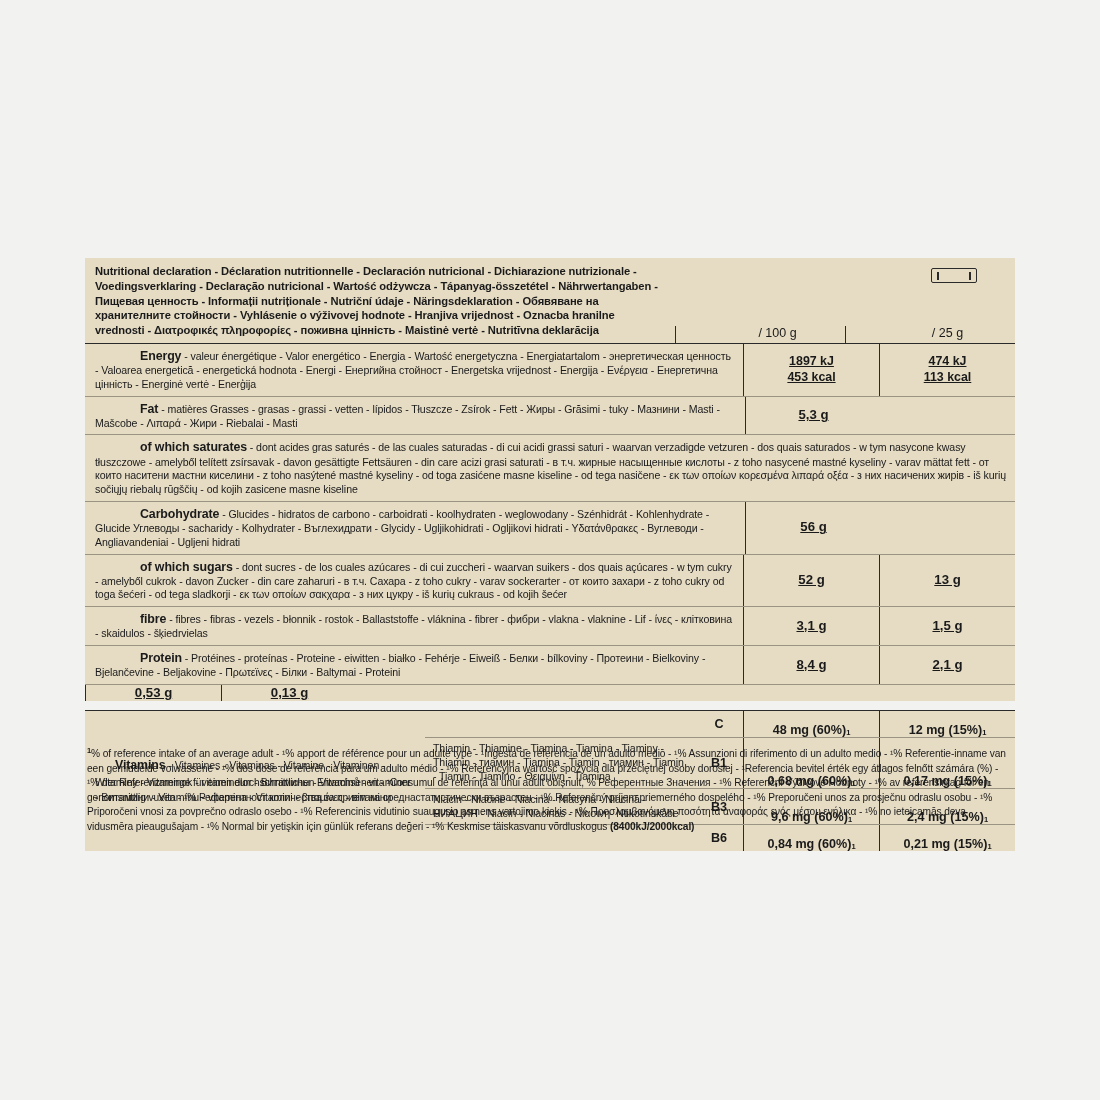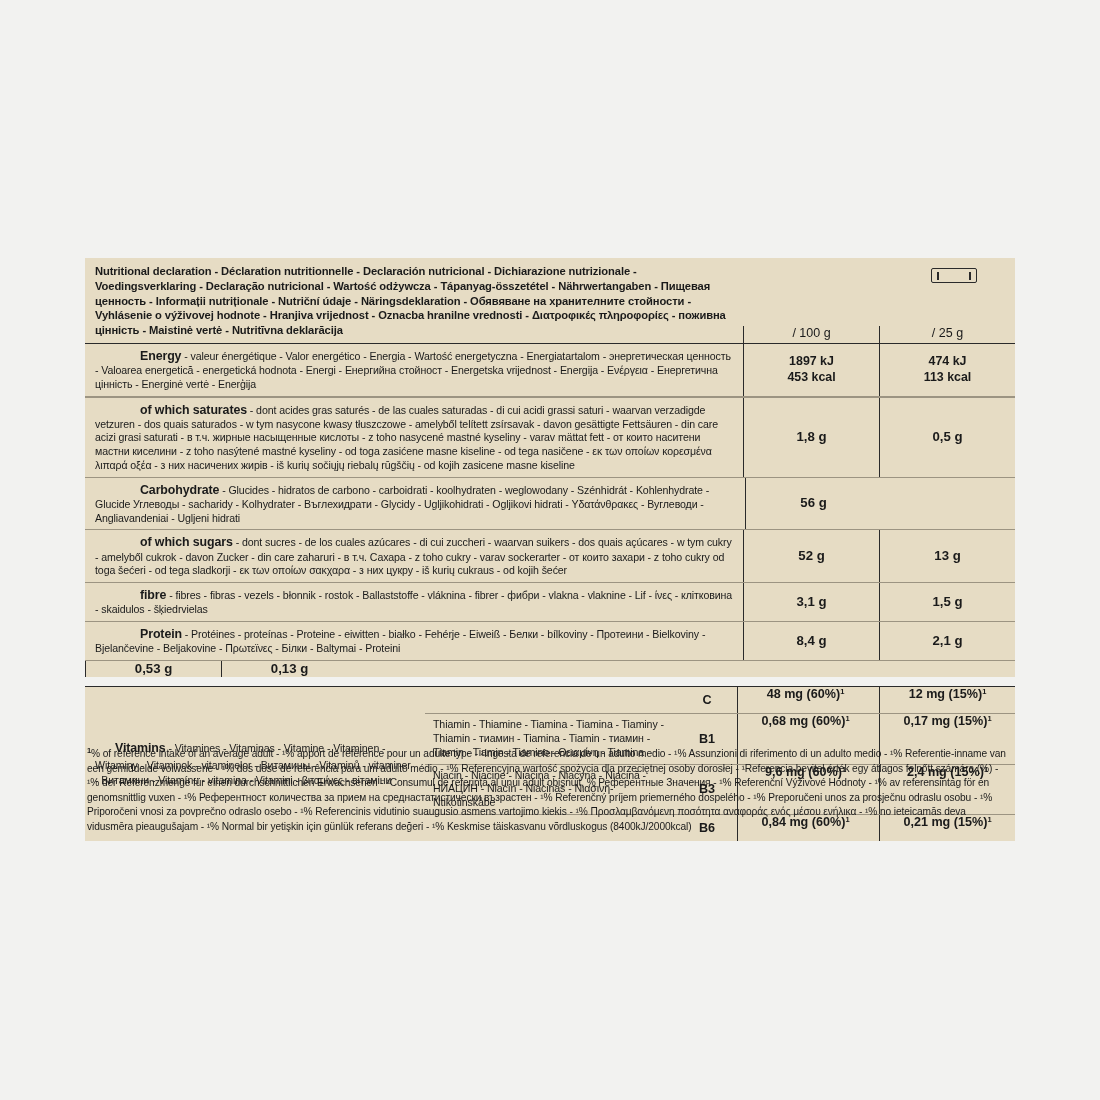--- a/index.html
+++ b/index.html
@@ -52,20 +52,21 @@
   }
   .decl-col {
     flex: 0 0 135px;
     text-align: center;
     font-size: 12.5px;
     font-weight: 400;
     padding-bottom: 3px;
   }
   .decl-col.left-rule {
     border-left: 1.5px solid #2a2a2a;
+    padding-left: 34px;
   }
   .bar-icon {
     position: absolute;
     right: 38px;
     top: 10px;
     width: 46px;
     height: 15px;
     border: 1.6px solid #2a2a2a;
     border-radius: 2px;
     box-sizing: border-box;
@@ -106,20 +107,21 @@
     letter-spacing: -0.1px;
   }
   .nutrient-names b {
     font-size: 12.4px;
     font-weight: 700;
     padding-left: 45px;
   }
   .nutrient-vals {
     flex: 0 0 270px;
     display: flex;
+    text-decoration: underline;
   }
   .val {
     flex: 0 0 135px;
     display: flex;
     align-items: center;
     justify-content: center;
     text-align: center;
     font-size: 13.2px;
     font-weight: 700;
     line-height: 1.25;
@@ -185,25 +187,24 @@
     font-size: 12.6px;
     font-weight: 700;
   }
   .vit-vals {
     flex: 0 0 270px;
     display: flex;
   }
   .vit-val {
     flex: 0 0 135px;
     display: flex;
-    align-items: flex-start;
+    align-items: flex-end;
     justify-content: center;
     font-size: 12.6px;
     font-weight: 700;
-    margin-left: 6px;
   }
   .vit-val.left-rule {
     border-left: 1.5px solid #2a2a2a;
   }
   sup {
     font-size: 7.5px;
     font-weight: 700;
     vertical-align: super;
   }
 
@@ -217,21 +218,21 @@
     box-sizing: border-box;
     font-size: 10.2px;
     line-height: 1.42;
     letter-spacing: -0.1px;
     color: #1a1a1a;
   }
   .footnote sup {
     font-size: 7.5px;
   }
   .footnote b {
-    font-weight: 400;
+    font-weight: 700;
   }
 </style>
 </head>
 <body>
 
 <div class="page">
 
   <div class="label">
 
     <div class="decl-header">
@@ -245,29 +246,27 @@
 
     <div id="nutrient-rows">
         <div class="nutrient-row">
           <div class="nutrient-names"><b>Energy</b><span> - valeur énergétique - Valor energético - Energia - Wartość energetyczna - Energiatartalom - энергетическая ценность - Valoarea energetică - energetická hodnota - Energi - Енергийна стойност - Energetska vrijednost - Energija - Ενέργεια - Енергетична цінність - Energinė vertė - Enerģija</span></div>
           <div class="nutrient-vals">
             <div class="val left-rule energy">1897 kJ<br>453 kcal</div>
             <div class="val left-rule energy">474 kJ<br>113 kcal</div>
           </div>
         </div>
         <div class="nutrient-row">
-          <div class="nutrient-vals">
+          <div class="nutrient-names"><b>Fat</b><span> - matières Grasses - grasas - grassi - vetten - lípidos - Tłuszcze - Zsírok - Fett - Жиры - Grăsimi - tuky - Мазнини - Masti - Mašcobe - Λιπαρά - Жири - Riebalai - Masti</span></div>
+          <div class="nutrient-vals">
+            <div class="val left-rule">5,3 g</div>
           </div>
         </div>
         <div class="nutrient-row">
           <div class="nutrient-names"><b>of which saturates</b><span> - dont acides gras saturés - de las cuales saturadas - di cui acidi grassi saturi - waarvan verzadigde vetzuren - dos quais saturados - w tym nasycone kwasy tłuszczowe - amelyből telített zsírsavak - davon gesättigte Fettsäuren - din care acizi grasi saturati - в т.ч. жирные насыщенные кислоты - z toho nasycené mastné kyseliny - varav mättat fett - от които наситени мастни киселини - z toho nasýtené mastné kyseliny - od toga zasićene masne kiseline - od tega nasičene - εκ των οποίων κορεσμένα λιπαρά οξέα - з них насичених жирів - iš kurių sočiųjų riebalų rūgščių - od kojih zasicene masne kiseline</span></div>
-          <div class="nutrient-vals">
-            <div class="val left-rule">1,8 g</div>
-            <div class="val left-rule">0,5 g</div>
-          </div>
         </div>
         <div class="nutrient-row">
           <div class="nutrient-names"><b>Carbohydrate</b><span> - Glucides - hidratos de carbono - carboidrati - koolhydraten - weglowodany - Szénhidrát - Kohlenhydrate - Glucide Углеводы - sacharidy - Kolhydrater - Въглехидрати - Glycidy - Ugljikohidrati - Ogljikovi hidrati - Υδατάνθρακες - Вуглеводи - Angliavandeniai - Ugljeni hidrati</span></div>
           <div class="nutrient-vals">
             <div class="val left-rule">56 g</div>
           </div>
         </div>
         <div class="nutrient-row">
           <div class="nutrient-names"><b>of which sugars</b><span> - dont sucres - de los cuales azúcares - di cui zuccheri - waarvan suikers - dos quais açúcares - w tym cukry - amelyből cukrok - davon Zucker - din care zaharuri - в т.ч. Сахара - z toho cukry - varav sockerarter - от които захари - z toho cukry od toga šećeri - od tega sladkorji - εκ των οποίων σακχαρα - з них цукру - iš kurių cukraus - od kojih šećer</span></div>
           <div class="nutrient-vals">

